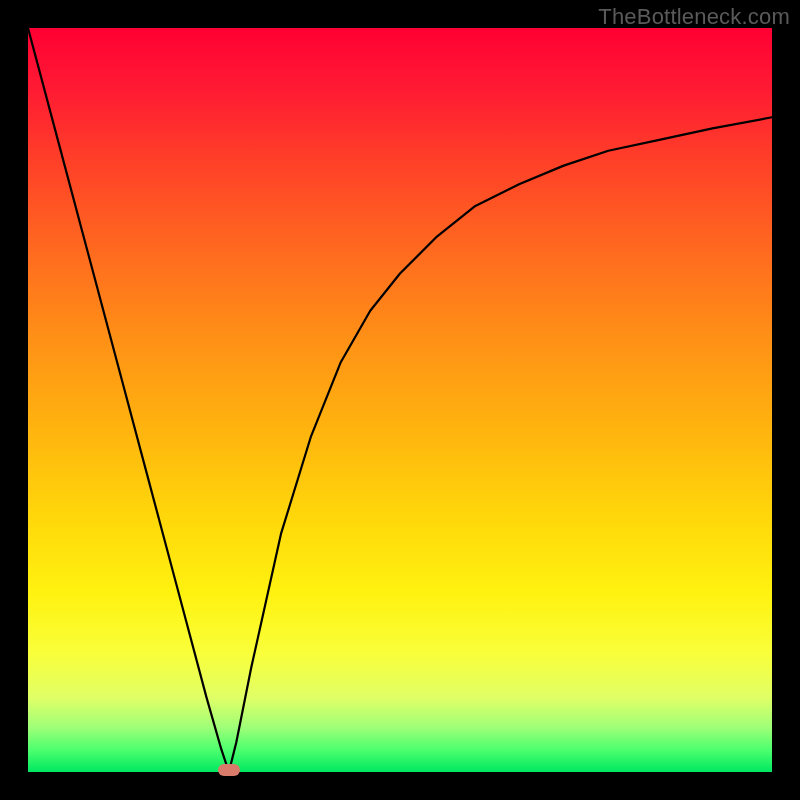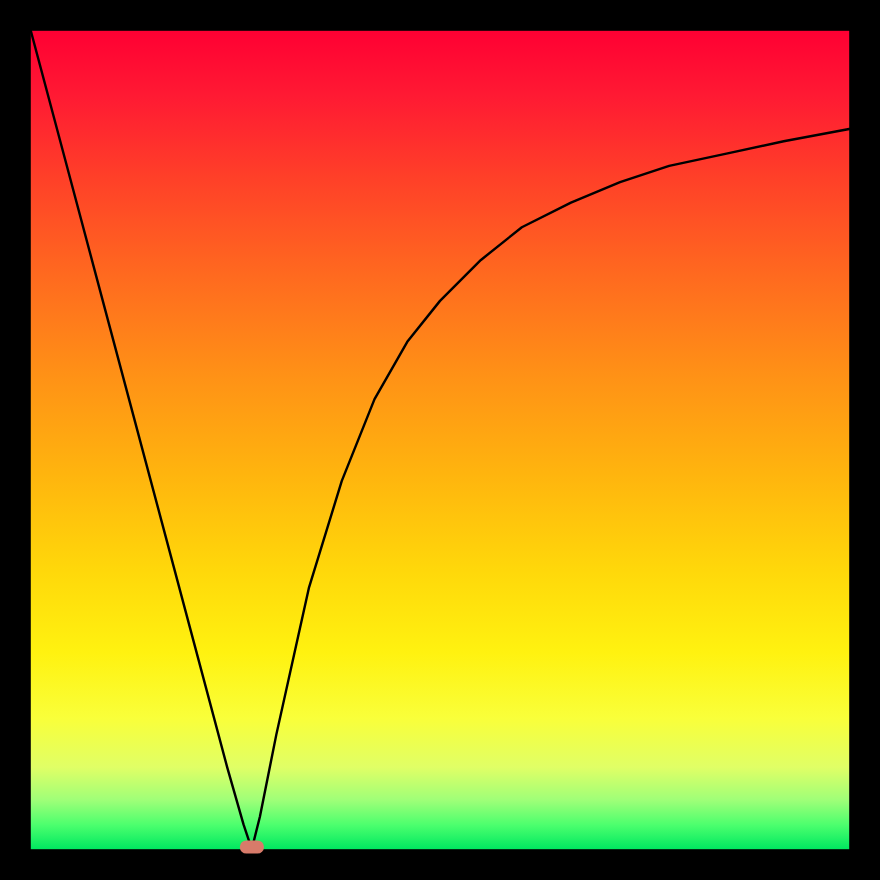--- a/index.html
+++ b/index.html
@@ -63,20 +63,21 @@
     height: 12px;
     border-radius: 6px;
     background: #d87b6a;
   }
 </style>
 </head>
 <body>
 
 <div class="frame">
 
+  <div class="watermark">TheBottleneck.com</div>
 
   <div class="plot-area">
 
     <svg class="curve" viewBox="0 0 744 744" preserveAspectRatio="none">
       <path id="curve-path" fill="none" stroke="#000" stroke-width="2.2" stroke-linejoin="round" stroke-linecap="round" d="M0.00 0.00 L29.76 111.60 L59.52 223.20 L89.28 334.80 L119.04 446.40 L148.80 558.00 L178.56 669.60 L193.44 721.68 L200.88 744.00 L208.32 714.24 L223.20 639.84 L252.96 505.92 L282.72 409.20 L312.48 334.80 L342.24 282.72 L372.00 245.52 L409.20 208.32 L446.40 178.56 L491.04 156.24 L535.68 137.64 L580.32 122.76 L632.40 111.60 L684.48 100.44 L744.00 89.28"></path>
     </svg>
 
     <div id="marker" class="marker" style="left: 189.88px; top: 736px; background: rgb(216, 123, 106);"></div>
 
   </div>

